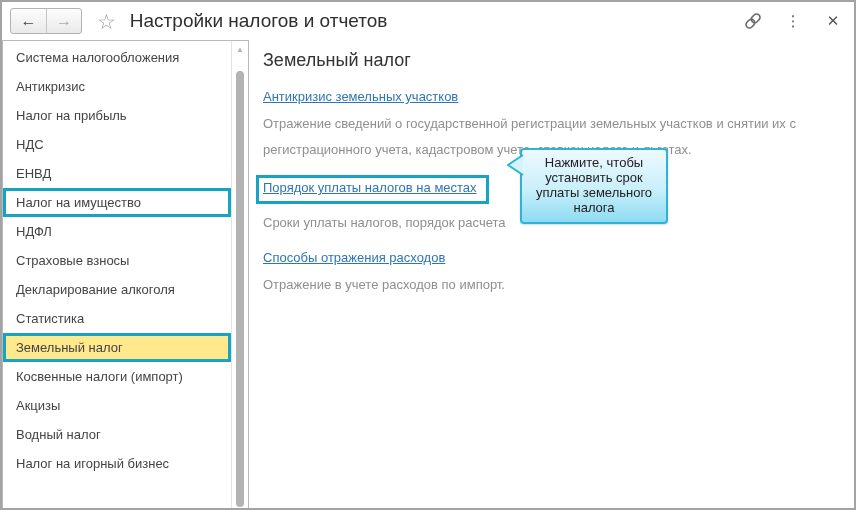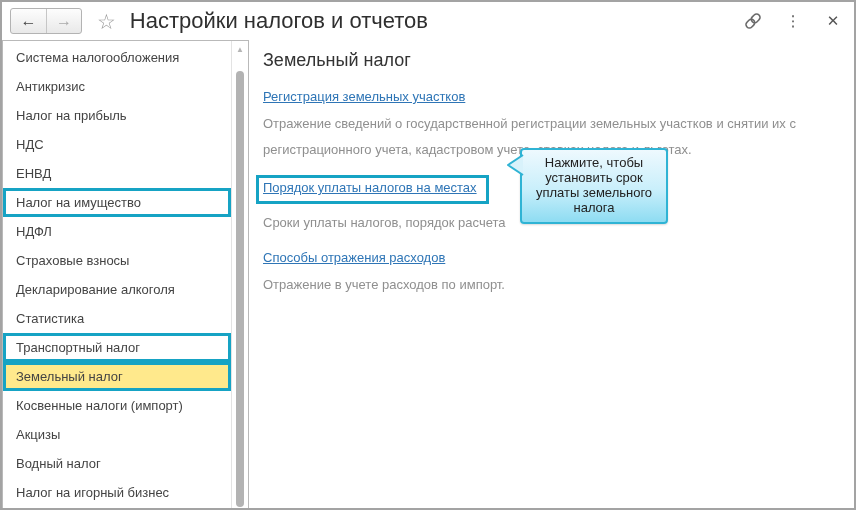--- a/index.html
+++ b/index.html
@@ -14,21 +14,21 @@
     display:flex; margin-left:8px; border:1px solid #b3b3b3; border-radius:3px;
     overflow:hidden; background:linear-gradient(#fdfdfd,#e9e9e9);
   }
   .nav-btn {
     width:35px; height:24px; display:flex; align-items:center; justify-content:center;
     font-size:16px; color:#444; cursor:default; background:transparent; border:none;
   }
   .nav-btn + .nav-btn { border-left:1px solid #c6c6c6; }
   .nav-btn.disabled { color:#a9a9a9; }
   .star { margin-left:15px; font-size:21px; color:#9a9a9a; line-height:1; }
-  .title { margin-left:14px; font-size:22px; color:#2f2f2f; }
+  .title { margin-left:14px; font-size:19px; color:#2f2f2f; }
   .header-right { position:absolute; right:10px; top:0; height:38px; display:flex; align-items:center; gap:18px; }
   .hicon { width:22px; height:22px; display:flex; align-items:center; justify-content:center; color:#5f5f5f; }
   .kebab { font-size:15px; color:#555; letter-spacing:0; }
   .close-x { font-size:15px; color:#555; }
   
   .body { position:absolute; top:38px; left:0; right:0; bottom:0; display:flex; }
   
   .sidebar {
     position:relative; width:247px; height:470px;
     border:1px solid #b9b9b9; border-bottom:none; background:#fff; display:flex;
@@ -99,38 +99,37 @@
         <li class="nav-item">Система налогообложения</li>
         <li class="nav-item">Антикризис</li>
         <li class="nav-item">Налог на прибыль</li>
         <li class="nav-item">НДС</li>
         <li class="nav-item">ЕНВД</li>
         <li class="nav-item boxed">Налог на имущество</li>
         <li class="nav-item">НДФЛ</li>
         <li class="nav-item">Страховые взносы</li>
         <li class="nav-item">Декларирование алкоголя</li>
         <li class="nav-item">Статистика</li>
-        <li class="nav-item boxed">Транспортный налог</li>
         <li class="nav-item selected">Земельный налог</li>
         <li class="nav-item">Косвенные налоги (импорт)</li>
         <li class="nav-item">Акцизы</li>
         <li class="nav-item">Водный налог</li>
         <li class="nav-item">Налог на игорный бизнес</li>
       </ul>
       <div class="scrollbar">
         <div class="scroll-up">▲</div>
         <div class="scroll-thumb"></div>
       </div>
     </div>
 
     <div class="main">
       <div class="main-title">Земельный налог</div>
 
       <div class="section">
-        <a class="link">Регистрация земельных участков</a>
+        <a class="link">Антикризис земельных участков</a>
         <div class="desc">Отражение сведений о государственной регистрации земельных участков и снятии их с регистрационного учета, кадастровом учете, ставках налога и льготах.</div>
       </div>
 
       <div class="section">
         <span class="boxed-link">
           <a class="link">Порядок уплаты налогов на местах</a>
         </span>
         <div class="desc">Сроки уплаты налогов, порядок расчета</div>
       </div>
 

